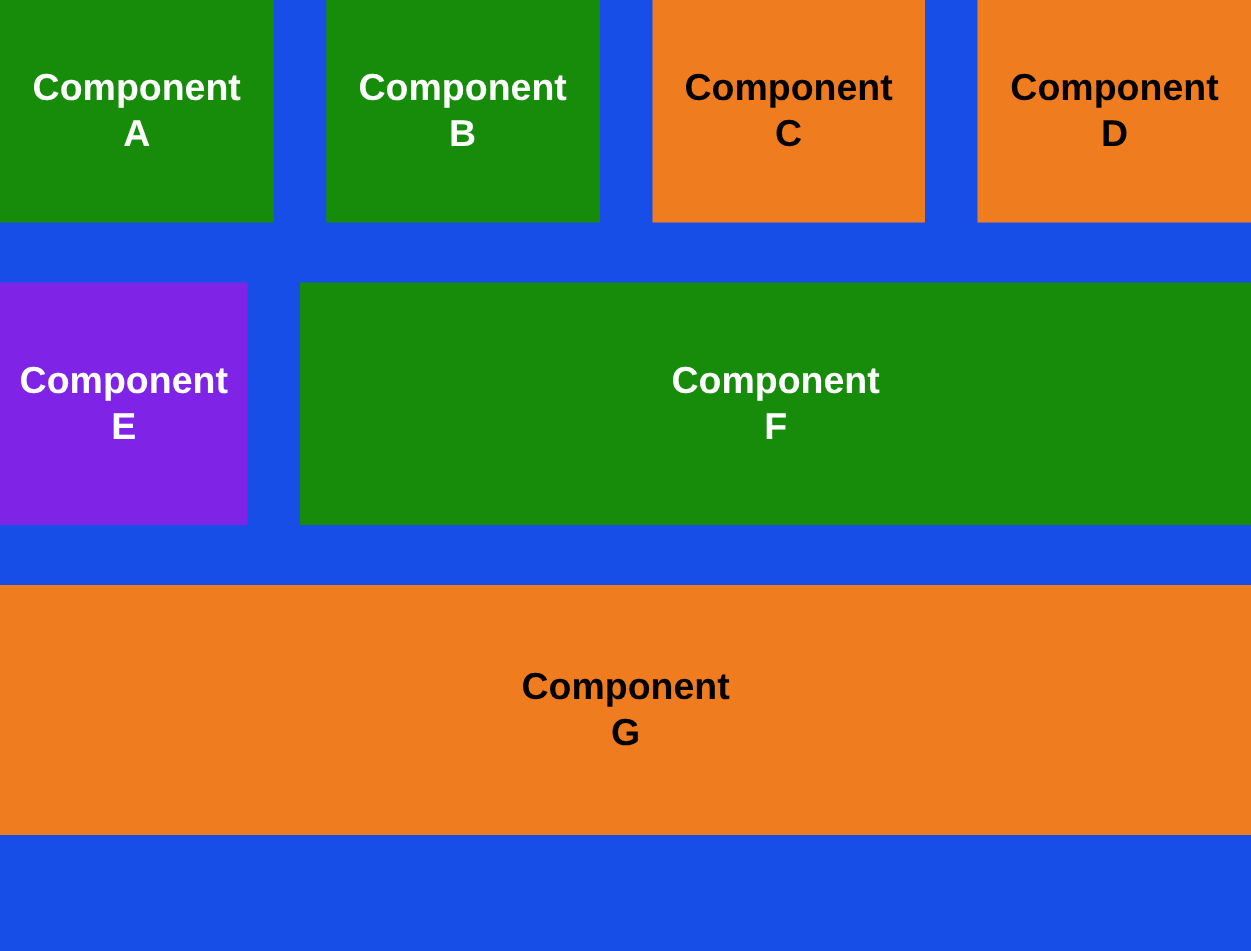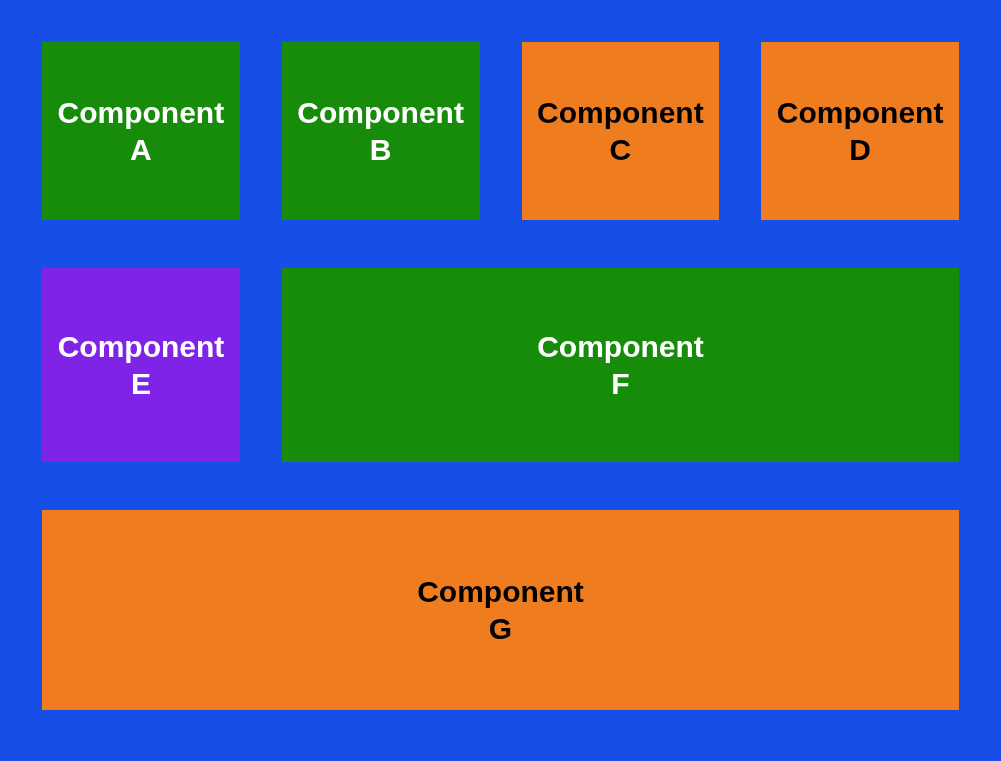--- a/index.html
+++ b/index.html
@@ -8,21 +8,20 @@
       padding: 0;
     }
     body {
       font-family: Arial, Helvetica, sans-serif;
       background: #ffffff;
     }
     .container {
       width: 1001px;
       height: 761px;
       background: #174ee8;
-      padding: 42px;
       display: flex;
       flex-direction: column;
       gap: 48px;
     }
     .row {
       display: flex;
       gap: 42px;
     }
     .row-1 {
       height: 178px;

